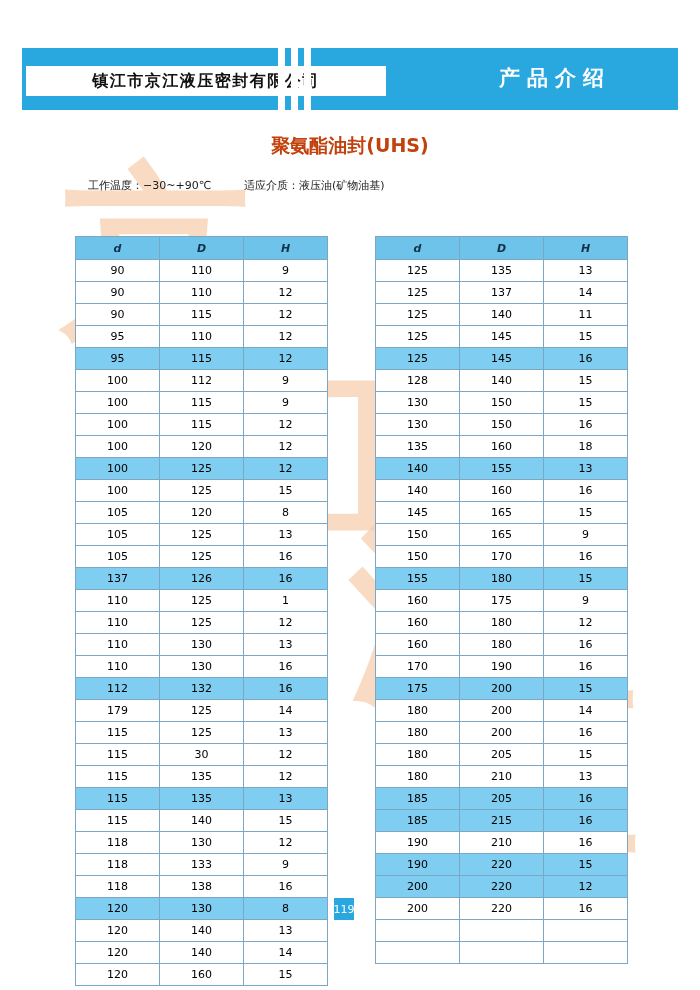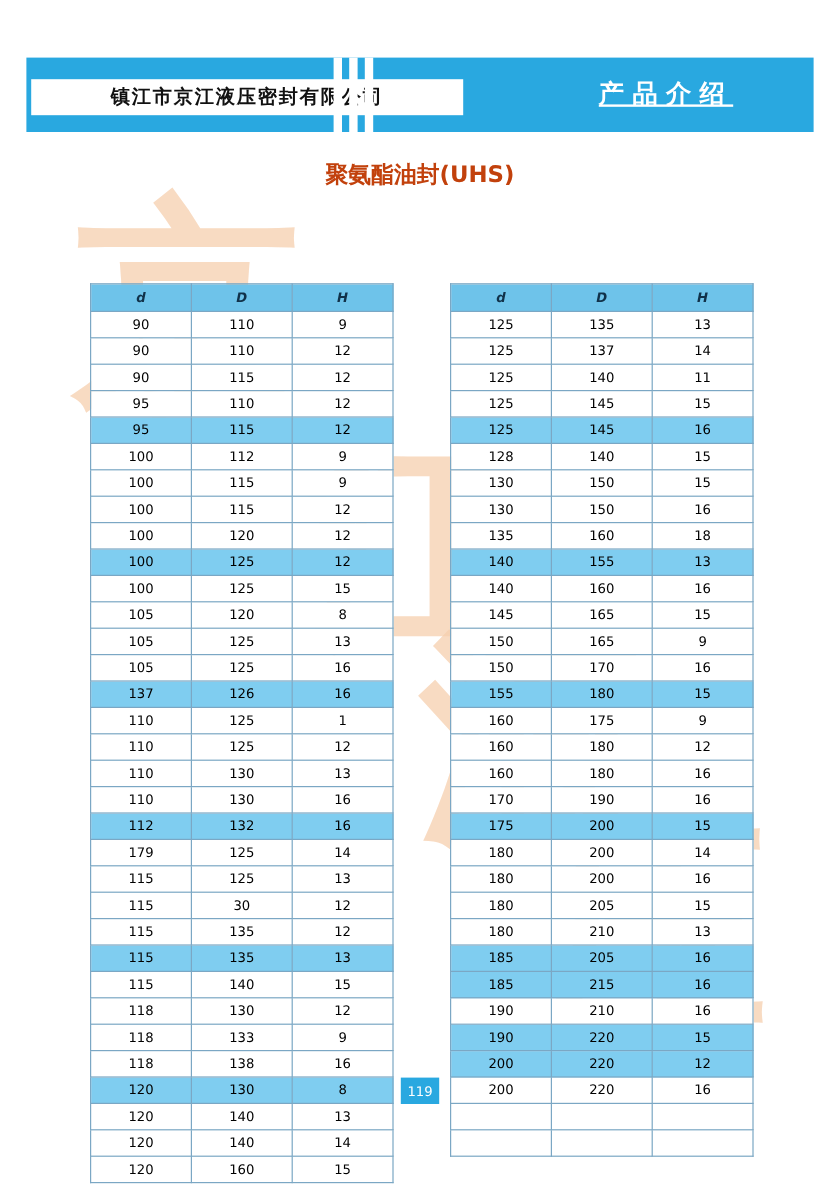--- a/index.html
+++ b/index.html
@@ -69,21 +69,20 @@
     position: absolute;
     left: 455px;
     top: 64px;
     width: 200px;
     text-align: center;
     font-family: "DejaVu Sans", "Liberation Sans", sans-serif;
     font-size: 21px;
     font-weight: bold;
     color: #ffffff;
     letter-spacing: 7px;
-    text-decoration: underline;
   }
   
   .doc-title {
     position: absolute;
     left: 0;
     top: 133px;
     width: 700px;
     text-align: center;
     font-family: "DejaVu Sans", "Liberation Sans", sans-serif;
     font-size: 19px;
@@ -150,21 +149,21 @@
     height: 22px;
   }
   .tbl tr.hl td {
     background: #7fcdf0;
   }
   
   .page-num {
     position: absolute;
     left: 334px;
     top: 898px;
-    width: 32px;
+    width: 20px;
     height: 22px;
     background: #29a8e0;
     color: #ffffff;
     font-family: "DejaVu Sans", "Liberation Sans", sans-serif;
     font-size: 11px;
     display: flex;
     align-items: center;
     justify-content: center;
   }
 </style>
@@ -187,20 +186,25 @@
   <div class="header-bars">
     <i></i>
       <i></i>
       <i></i>
   </div>
   <div class="header-title-right">产品介绍</div>
 
   <div class="doc-title">聚氨酯油封(UHS)</div>
 
   <div class="spec">
+    <div class="row">
+      <span>工作温度：−30~+90℃</span>
+      <span class="gap"></span>
+      <span>适应介质：液压油(矿物油基)</span>
+    </div>
   </div>
 
   <table class="tbl left">
     <thead>
       <tr>
         <th>d</th>
         <th>D</th>
         <th>H</th>
       </tr>
     </thead>

